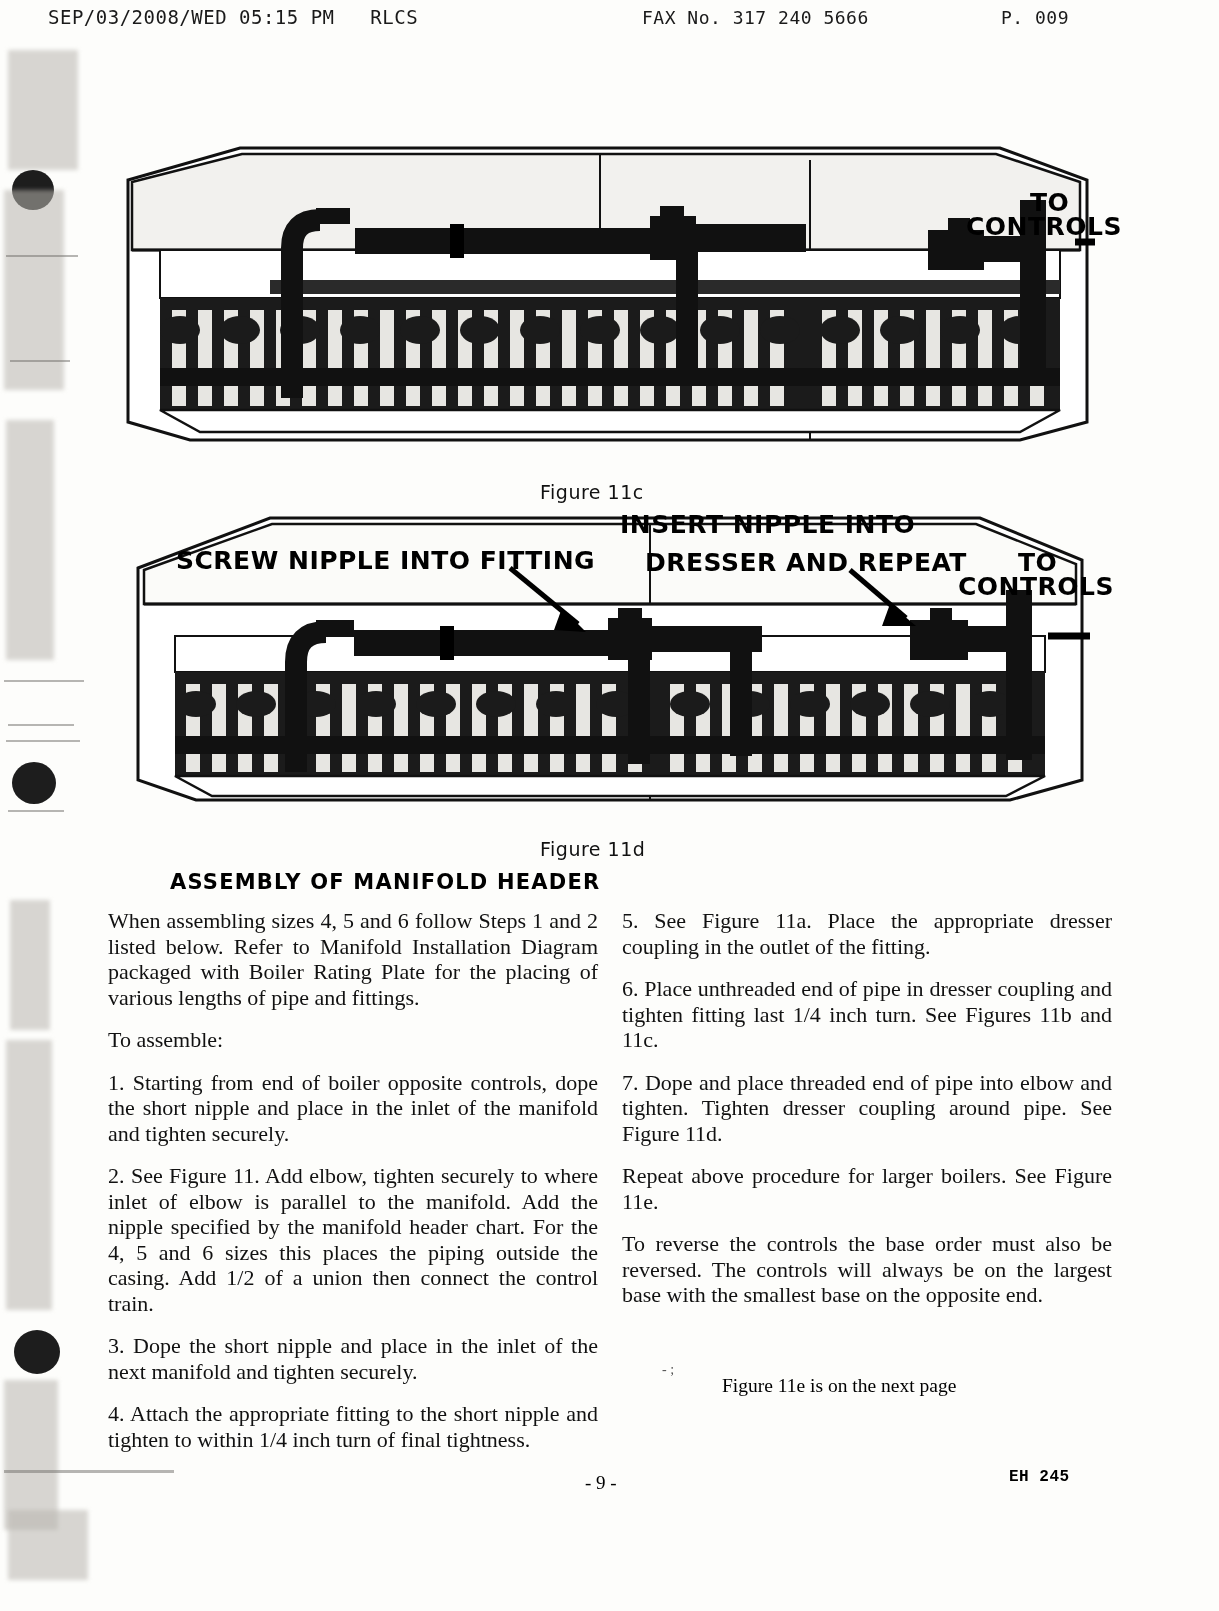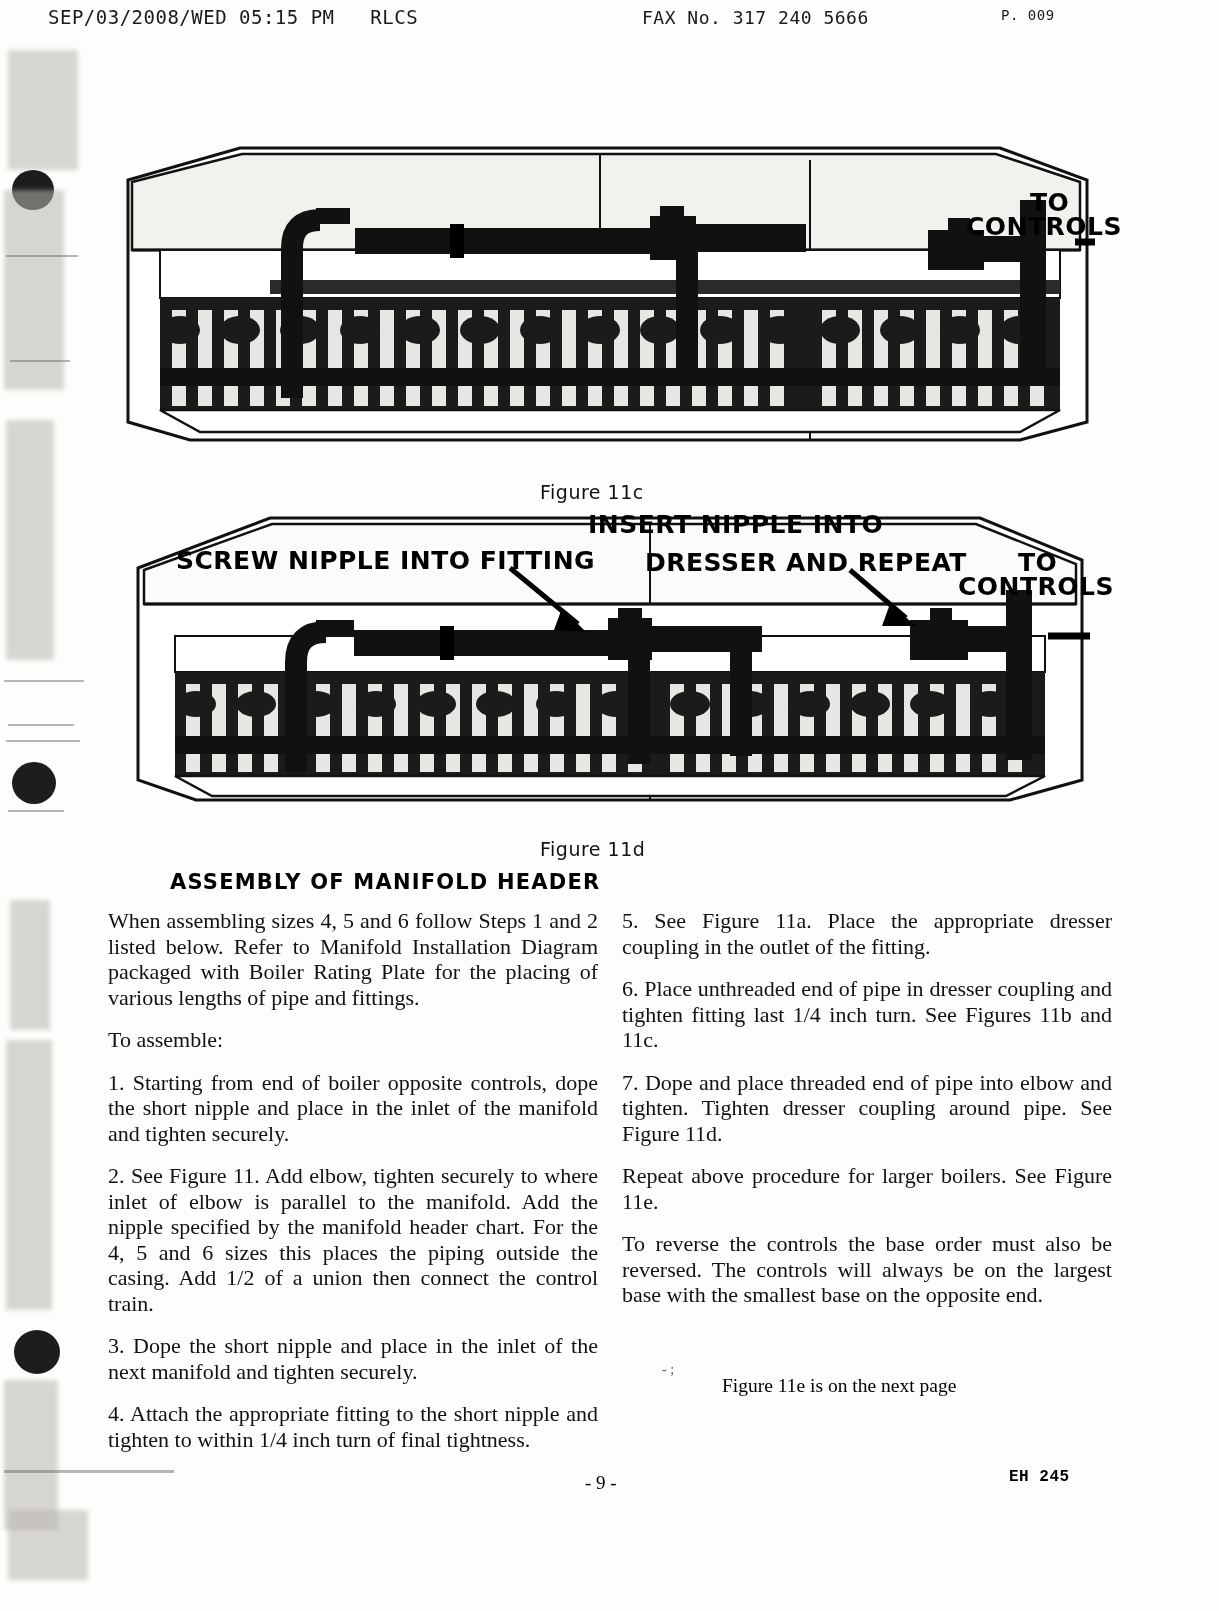--- a/index.html
+++ b/index.html
@@ -43,21 +43,21 @@
     left: 626px;
     top: 1px;
     white-space: pre;
     font-size: 18px;
   }
   .fax-header .fh-right {
     position: absolute;
     left: 985px;
     top: 1px;
     white-space: pre;
-    font-size: 14px;
+    font-size: 18px;
   }
 
   
   .edge-noise {
     position: absolute;
     left: 0;
     top: 40px;
     width: 95px;
     height: 1560px;
     pointer-events: none;
@@ -381,21 +381,21 @@
 
       <line x1="380" y1="60" x2="448" y2="116" stroke="#000" stroke-width="5"></line>
       <polygon points="432,100 456,124 424,122" fill="#000"></polygon>
       <line x1="720" y1="62" x2="776" y2="110" stroke="#000" stroke-width="5"></line>
       <polygon points="760,96 786,118 752,118" fill="#000"></polygon>
 
       <line x1="918" y1="128" x2="978" y2="128" stroke="#000" stroke-width="7"></line>
       <polygon points="974,114 1016,128 974,142" fill="#000"></polygon>
     </svg>
   </div>
-  <div class="callout" style="left:588px; top:510px;text-align:right;">INSERT NIPPLE INTO</div>
+  <div class="callout" style="left:620px; top:510px;text-align:right;">INSERT NIPPLE INTO</div>
   <div class="callout" style="left:645px; top:548px;">DRESSER AND REPEAT</div>
   <div class="callout" style="left:176px; top:546px;">SCREW NIPPLE INTO FITTING</div>
   <div class="callout" style="left:1018px; top:548px;">TO</div>
   <div class="callout" style="left:958px; top:572px;">CONTROLS</div>
   <div class="figure-caption" id="cap-11d">Figure 11d</div>
 
   <div id="section-title">ASSEMBLY OF MANIFOLD HEADER</div>
 
   <div class="col" id="col-left">
     <p class="para">When assembling sizes 4, 5 and 6 follow Steps 1 and 2 listed below. Refer to Manifold Installation Diagram packaged with Boiler Rating Plate for the placing of various lengths of pipe and fittings.</p>

